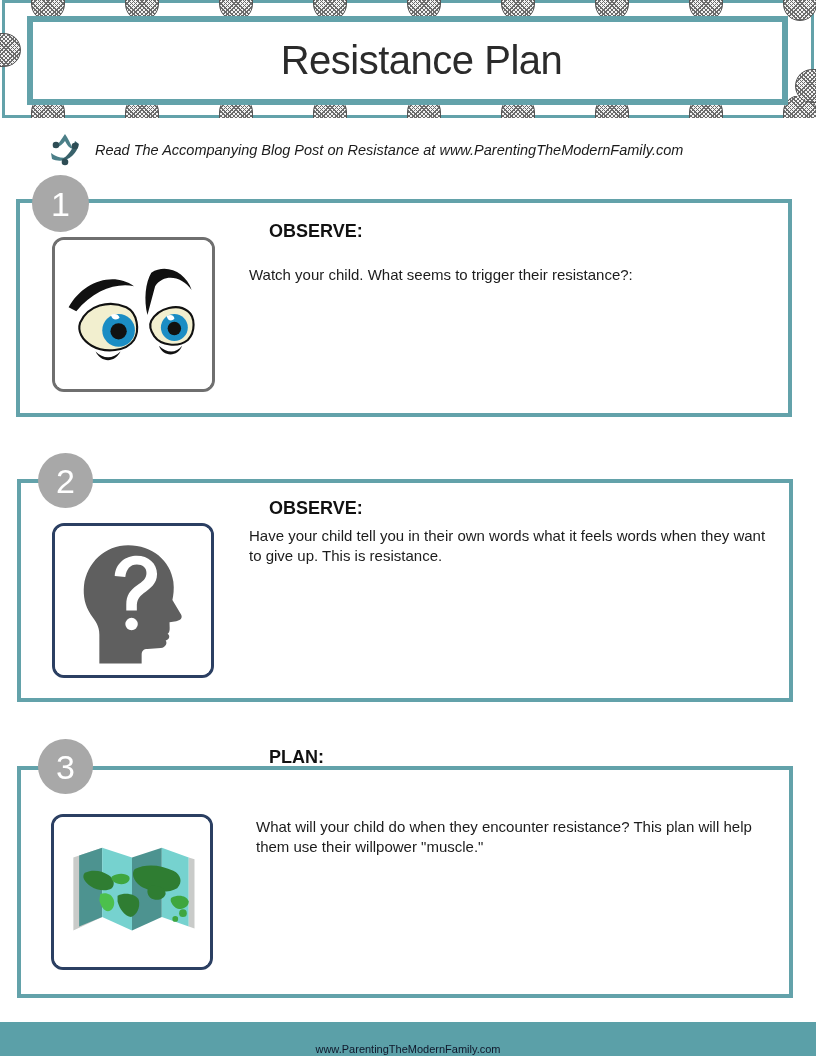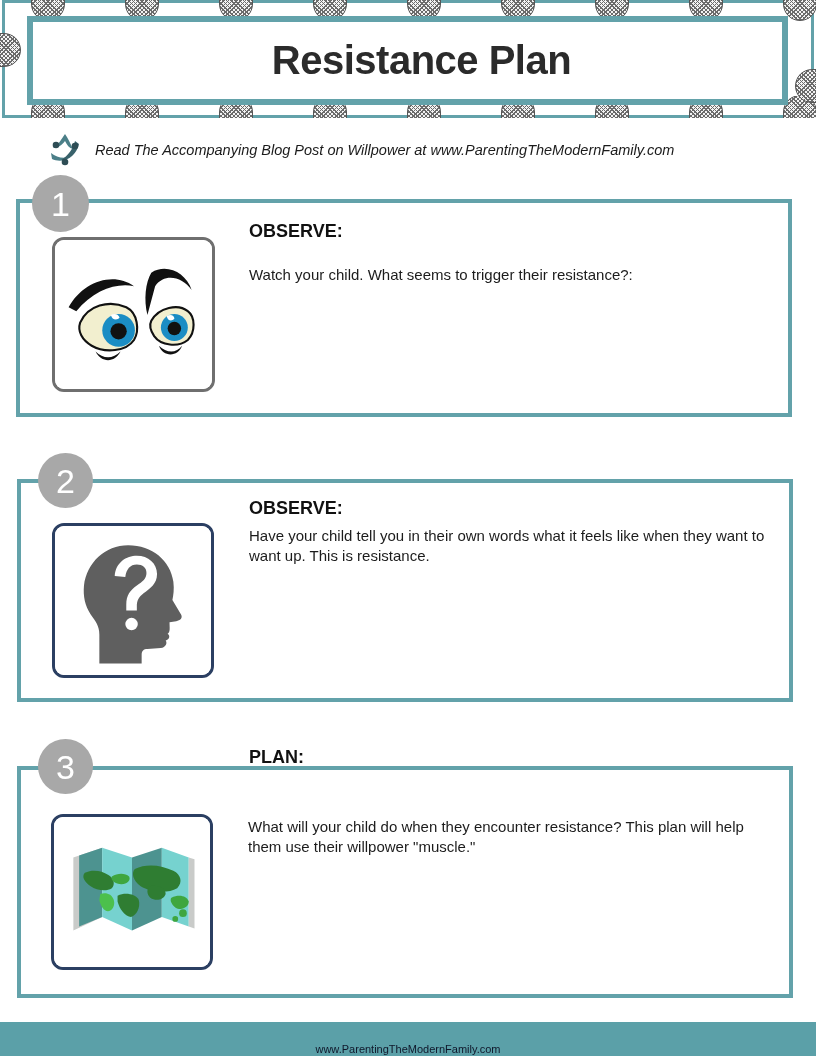--- a/index.html
+++ b/index.html
@@ -44,21 +44,21 @@
   #header-title {
     position: absolute;
     left: 0;
     top: 0;
     width: 100%;
     height: 100%;
     display: flex;
     align-items: center;
     justify-content: center;
     font-size: 40px;
-    font-weight: bold;
+    font-weight: normal;
     color: #2b2b2b;
     letter-spacing: -0.5px;
     padding-left: 28px;
   }
   
   .scallop {
     position: absolute;
     width: 34px;
     height: 22px;
     overflow: hidden;
@@ -138,20 +138,21 @@
     background: #ffffff;
     border-radius: 12px;
     overflow: hidden;
     z-index: 3;
   }
   .step-head {
     position: absolute;
     font-size: 18px;
     font-weight: bold;
     color: #111111;
+    margin-left: 20px;
   }
   .step-body {
     position: absolute;
     font-size: 15px;
     color: #1c1c1c;
     line-height: 1.3;
   }
 
   
   #footer-bar {
@@ -250,21 +251,21 @@
   <span id="blog-logo">
     <svg viewBox="0 0 40 38" width="40" height="38">
       <path d="M20 3 C16 9 13 14 8 17 C13 17 17 14 20 10 C22 14 24 17 28 18 C25 12 23 7 20 3 Z" fill="#4b7f88"></path>
       <path d="M6 22 C12 27 20 28 27 25 C22 30 13 31 7 28 Z" fill="#4b7f88"></path>
       <path d="M30 10 C28 18 23 25 16 29 C25 29 32 22 34 13 Z" fill="#39626b"></path>
       <circle cx="11" cy="14" r="3.3" fill="#2e4d55"></circle>
       <circle cx="30" cy="15" r="3.3" fill="#2e4d55"></circle>
       <circle cx="20" cy="31" r="3.3" fill="#2e4d55"></circle>
     </svg>
   </span>
-  <span id="blog-text">Read The Accompanying Blog Post on Willpower at www.ParentingTheModernFamily.com</span>
+  <span id="blog-text">Read The Accompanying Blog Post on Resistance at www.ParentingTheModernFamily.com</span>
 </div>
 
 <div class="step-section" style="left:0; top:0; width:816px; height:1056px; pointer-events:none;">
 
   <div class="step-box" style="left:16px; top:199px; width:776px; height:218px; pointer-events:auto;"></div>
 
   <div class="step-badge" style="left:32px; top:175px; width:57px; height:57px; pointer-events:auto;">
     <span>1</span>
   </div>
 
@@ -337,21 +338,21 @@
                L74 82
                C74 72 78 67 85 62
                C91 58 95 55 95 49
                C95 43 91 40 85 40
                C78 40 74 45 73 53 Z" fill="#ffffff"></path>
       <circle cx="79.5" cy="102" r="6.5" fill="#ffffff"></circle>
     </svg>
   </div>
 
   <div class="step-head" style="left:249px; top:498px; pointer-events:auto;">OBSERVE:</div>
-  <div class="step-body" style="left:249px; top:526px; width:530px; pointer-events:auto;">Have your child tell you in their own words what it feels like when they want to want up. This is resistance.</div>
+  <div class="step-body" style="left:249px; top:526px; width:530px; pointer-events:auto;">Have your child tell you in their own words what it feels words when they want to give up. This is resistance.</div>
 </div>
 
 <div class="step-section" style="left:0; top:0; width:816px; height:1056px; pointer-events:none;">
 
   <div class="step-box" style="left:17px; top:766px; width:776px; height:232px; pointer-events:auto;"></div>
 
   <div class="step-badge" style="left:38px; top:739px; width:55px; height:55px; pointer-events:auto;">
     <span>3</span>
   </div>
 
@@ -375,18 +376,18 @@
       <path d="M66 82 C74 78 84 80 88 86 C90 94 86 102 80 104 C74 104 68 96 66 88 Z" fill="#2f7d32"></path>
       <path d="M84 54 C96 48 112 50 124 56 C132 60 134 68 128 74 C118 80 100 78 90 72 C82 66 80 58 84 54 Z" fill="#2f7d32"></path>
       <path d="M100 72 C108 70 116 74 116 80 C114 86 106 88 100 84 C96 80 96 74 100 72 Z" fill="#2f7d32"></path>
       <path d="M122 84 C130 80 138 82 140 88 C140 94 132 98 126 94 C122 91 120 86 122 84 Z" fill="#3fa63f"></path>
       <circle cx="134" cy="100" r="4" fill="#3fa63f"></circle>
       <circle cx="126" cy="106" r="3" fill="#3fa63f"></circle>
     </svg>
   </div>
 
   <div class="step-head" style="left:249px; top:747px; pointer-events:auto;">PLAN:</div>
-  <div class="step-body" style="left:248px; top:817px; width:530px; pointer-events:auto;">What will your child do when they encounter resistance? This plan will help them use their willpower "muscle."</div>
+  <div class="step-body" style="left:256px; top:817px; width:530px; pointer-events:auto;">What will your child do when they encounter resistance? This plan will help them use their willpower "muscle."</div>
 </div>
 
 <div id="footer-bar">
   <span id="footer-text">www.ParentingTheModernFamily.com</span>
 </div>
 
 </body></html>

